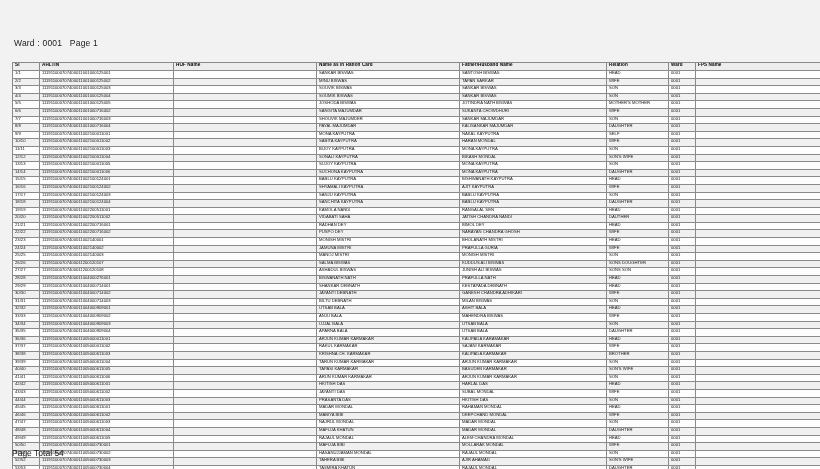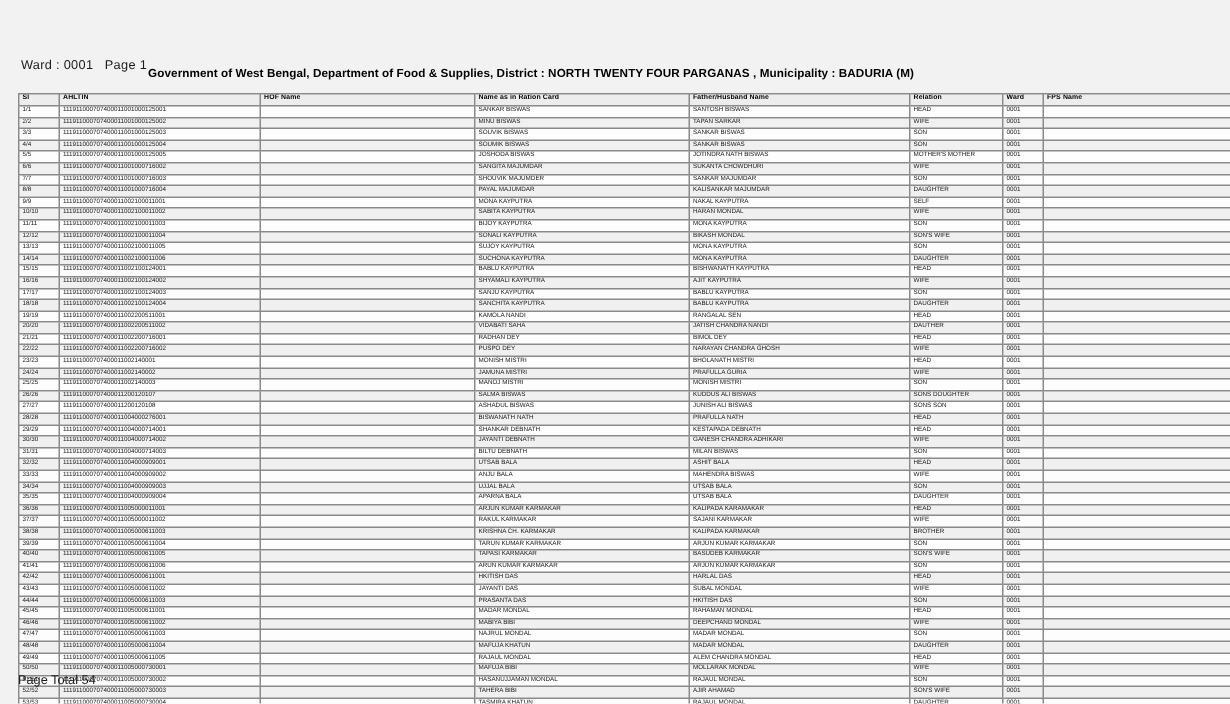--- a/index.html
+++ b/index.html
@@ -110,21 +110,20 @@
     color: #1a1a1a;
   }
 </style>
 </head>
 <body>
 
 <div class="page">
 
   <div class="ward-line">Ward : 0001   Page 1</div>
 
-  <div class="doc-title">Government of West Bengal, Department of Food &amp; Supplies, District : NORTH TWENTY FOUR PARGANAS , Municipality : BADURIA (M)</div>
 
   <div class="table-wrap">
     <table class="listing">
       <colgroup>
         <col class="w-sl">
           <col class="w-ahl">
           <col class="w-hof">
           <col class="w-name">
         <col class="w-father">
           <col class="w-rel">

